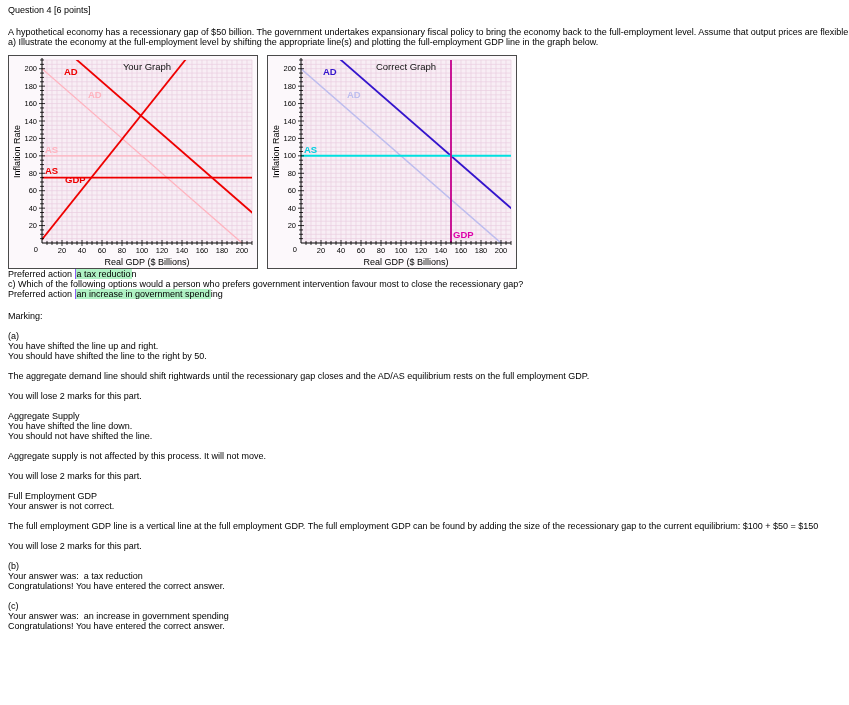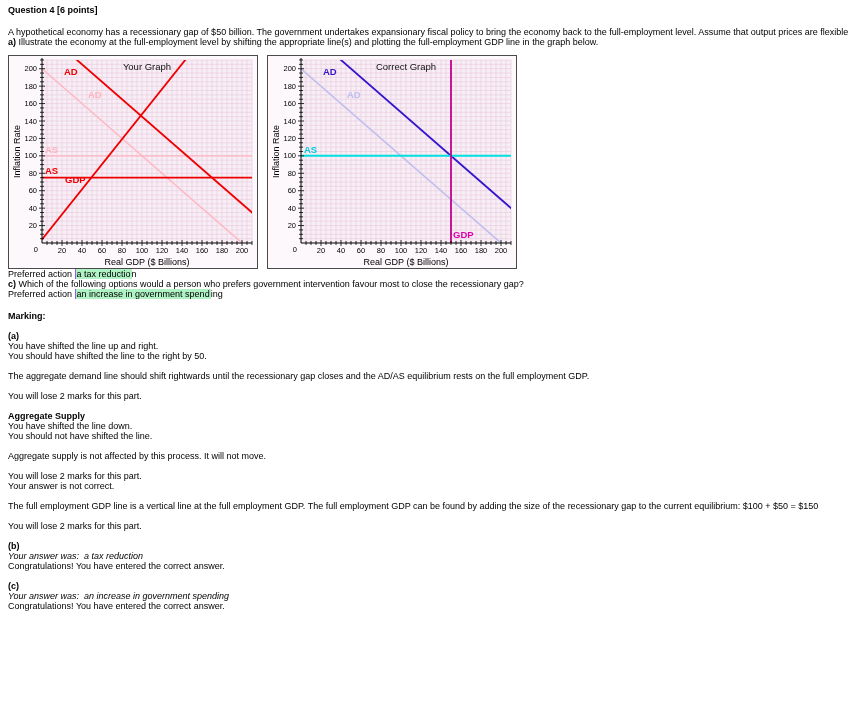--- a/index.html
+++ b/index.html
@@ -2,22 +2,22 @@
 <html><head>
 <meta charset="utf-8">
 <style>
   html,body{margin:0;padding:0;background:#fff;}
   body{
     width:849px;height:705px;overflow:hidden;box-sizing:border-box;
     padding:5px 0 0 8px;
     font-family:"Liberation Sans",sans-serif;font-size:9px;color:#000;
   }
   .line{line-height:10px;white-space:nowrap;}
-  .pre{white-space:pre;font-style:italic;}
-  .b{font-weight:bold;}
+  .pre{white-space:pre;}
+  .b{font-weight:normal;}
   .mt8{margin-top:8px}.mt10{margin-top:10px}.mt11{}
   .mt12{margin-top:12px}
   .graphs{display:flex;gap:9px;}
   .panel{
     width:250px;height:214px;border:1px solid #4a4a4a;box-sizing:border-box;
     background:#fcf8fb;flex:0 0 auto;
   }
   .panel svg{display:block;}
   .hl{border-left:1px solid #8b5cf6;padding:0 1px;}
 </style>
@@ -475,20 +475,21 @@
   <div class="line">You should have shifted the line to the right by 50.</div>
   <div class="line mt10">The aggregate demand line should shift rightwards until the recessionary gap closes and the AD/AS equilibrium rests on the full employment GDP.</div>
   <div class="line mt10">You will lose 2 marks for this part.</div>
 
   <div class="line b mt10">Aggregate Supply</div>
   <div class="line">You have shifted the line down.</div>
   <div class="line">You should not have shifted the line.</div>
   <div class="line mt10">Aggregate supply is not affected by this process. It will not move.</div>
   <div class="line mt10">You will lose 2 marks for this part.</div>
 
+  <div class="line b mt10">Full Employment GDP</div>
   <div class="line">Your answer is not correct.</div>
   <div class="line mt10">The full employment GDP line is a vertical line at the full employment GDP. The full employment GDP can be found by adding the size of the recessionary gap to the current equilibrium: $100 + $50 = $150</div>
   <div class="line mt10">You will lose 2 marks for this part.</div>
 
   <div class="line b mt10">(b)</div>
   <div class="line pre">Your answer was:  a tax reduction</div>
   <div class="line">Congratulations! You have entered the correct answer.</div>
 
   <div class="line b mt10">(c)</div>
   <div class="line pre">Your answer was:  an increase in government spending</div>

